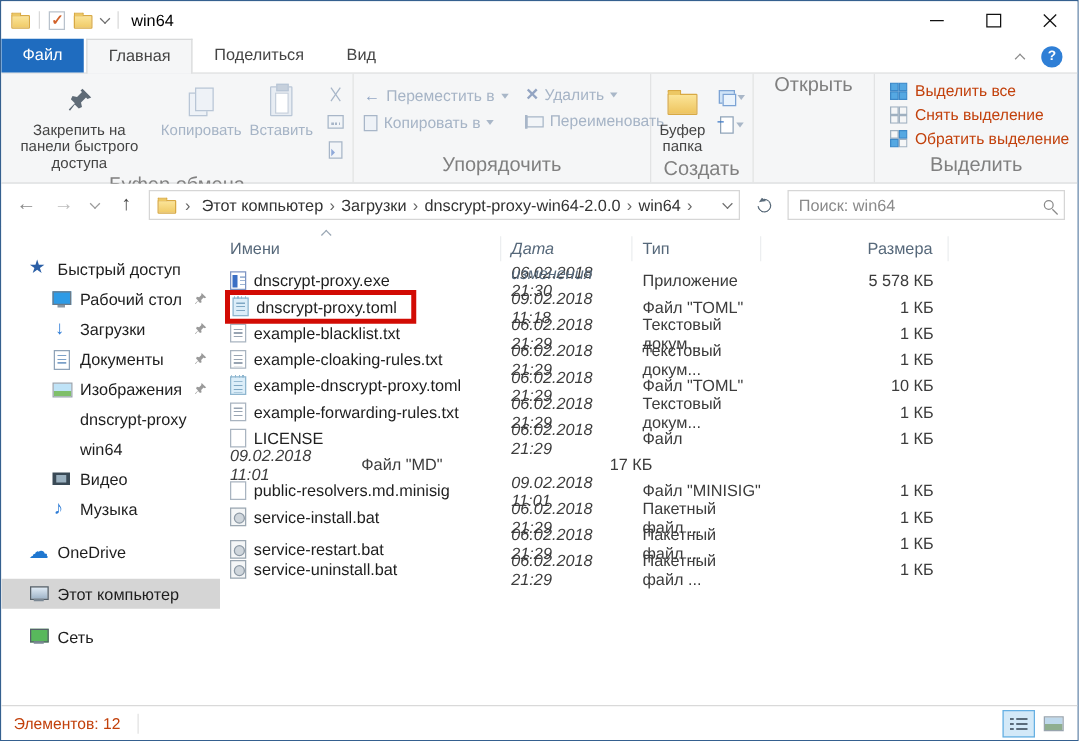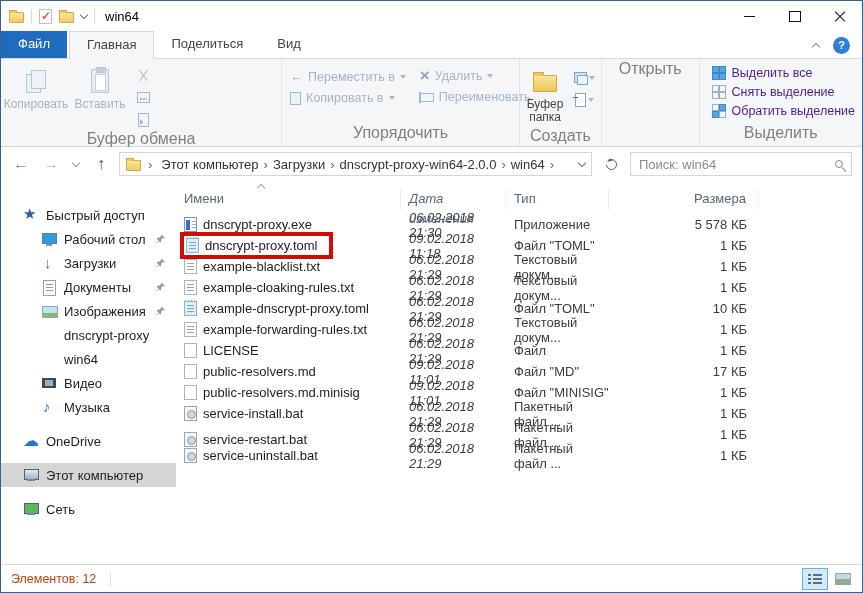--- a/index.html
+++ b/index.html
@@ -82,21 +82,21 @@
 
   .ic-props { width:19px; height:24px; background:#fff; border:1px solid #c0c7ce; position:relative; }
   .ic-props::after { content:"✓"; position:absolute; left:0px; top:-2px; color:#e2711d; font-size:19px; font-weight:bold; }
   .ic-editdoc { width:12px; height:14px; border:1px solid #8fa3b8; background:#fff; position:relative; }
   .ic-editdoc::after { content:""; position:absolute; right:-2px; bottom:-2px; width:0; height:0; border:4px solid transparent; border-bottom-color:#4a90d9; transform:rotate(45deg); }
   .ic-history { width:14px; height:14px; border-radius:50%; background:#e8df6a; border:1px solid #a9a23f; position:relative; }
   .ic-history::before { content:""; position:absolute; left:6px; top:3px; width:1.5px; height:4px; background:#4a6b2a; }
   .ic-history::after { content:""; position:absolute; left:6px; top:6px; width:4px; height:1.5px; background:#4a6b2a; }
 
   .selrows { display:flex; flex-direction:column; gap:5px; padding:7px 0 0 12px; }
-  .selbtn { display:flex; align-items:center; gap:6px; font-size:12.5px; color:#4c1d95; white-space:nowrap; }
+  .selbtn { display:flex; align-items:center; gap:6px; font-size:12.5px; color:#c2410c; white-space:nowrap; }
 
   
   .addressrow { position:absolute; top:146px; left:0; right:0; height:34px; background:#fff; display:flex; align-items:center; padding:0 10px 0 8px; gap:6px; }
   .navbtn { width:24px; height:24px; display:flex; align-items:center; justify-content:center; font-size:16px; }
   .nav-back { color:#8a8a8a; } .nav-fwd { color:#bdbdbd; } .nav-up { color:#4a4a4a; }
   .nav-chev { width:14px; }
   .breadcrumb-box { flex:1; height:24px; border:1px solid #d6d6d6; display:flex; align-items:center; padding:0 4px 0 6px; gap:4px; min-width:0; }
   .crumb { font-size:13px; color:#333; padding:0 2px; white-space:nowrap; }
   .crumb-sep { font-size:13px; color:#666; padding:0 3px; }
   .bc-right { margin-left:auto; display:flex; align-items:center; gap:8px; padding-right:2px; }
@@ -202,20 +202,28 @@
     <div class="tabrow-right">
       <span class="chv up" style="border-color:#8a8a8a;"></span>
       <span class="help-circle">?</span>
     </div>
   </div>
 
   <div class="ribbon">
 
     <div class="rgroup g-clipboard">
       <div class="rgroup-body">
+        <div class="bigbtn" style="width:152px;">
+          <span class="icon-zone">
+              <svg class="rb-pin" viewBox="0 0 20 22">
+                <path d="M12 1l7 7-3 1.2-1.2-1.2-4 4 .8 3.6-2.6 1.2-3.2-3.2L2 18.5 1 17.5l4.9-4.9L2.7 9.4 4 6.8l3.6.8 4-4L10.4 2.4 12 1z" fill="#5f6b77"></path>
+              </svg>
+            </span>
+          <span>Закрепить на панели быстрого доступа</span>
+        </div>
         <div class="bigbtn disabled" style="width:70px;">
           <span class="icon-zone">
               <span class="rb-copy"></span>
             </span>
           <span>Копировать</span>
         </div>
         <div class="bigbtn disabled" style="width:58px;">
           <span class="icon-zone">
               <span class="rb-paste"></span>
             </span>
@@ -565,26 +573,20 @@
                 <span class="fi fi-plain"></span>
                 <span style="white-space:nowrap;">LICENSE</span>
               </span>
             </span>
             <span class="c-date">06.02.2018 21:29</span>
             <span class="c-type">Файл</span>
             <span class="c-size">1 КБ</span>
           </div>
 
           <div class="frow">
-            <span class="c-name" style="display:flex;align-items:center;">
-              <span class="name-wrap">
-                <span class="fi fi-plain"></span>
-                <span style="white-space:nowrap;">public-resolvers.md</span>
-              </span>
-            </span>
             <span class="c-date">09.02.2018 11:01</span>
             <span class="c-type">Файл "MD"</span>
             <span class="c-size">17 КБ</span>
           </div>
 
           <div class="frow">
             <span class="c-name" style="display:flex;align-items:center;">
               <span class="name-wrap">
                 <span class="fi fi-plain"></span>
                 <span style="white-space:nowrap;">public-resolvers.md.minisig</span>

